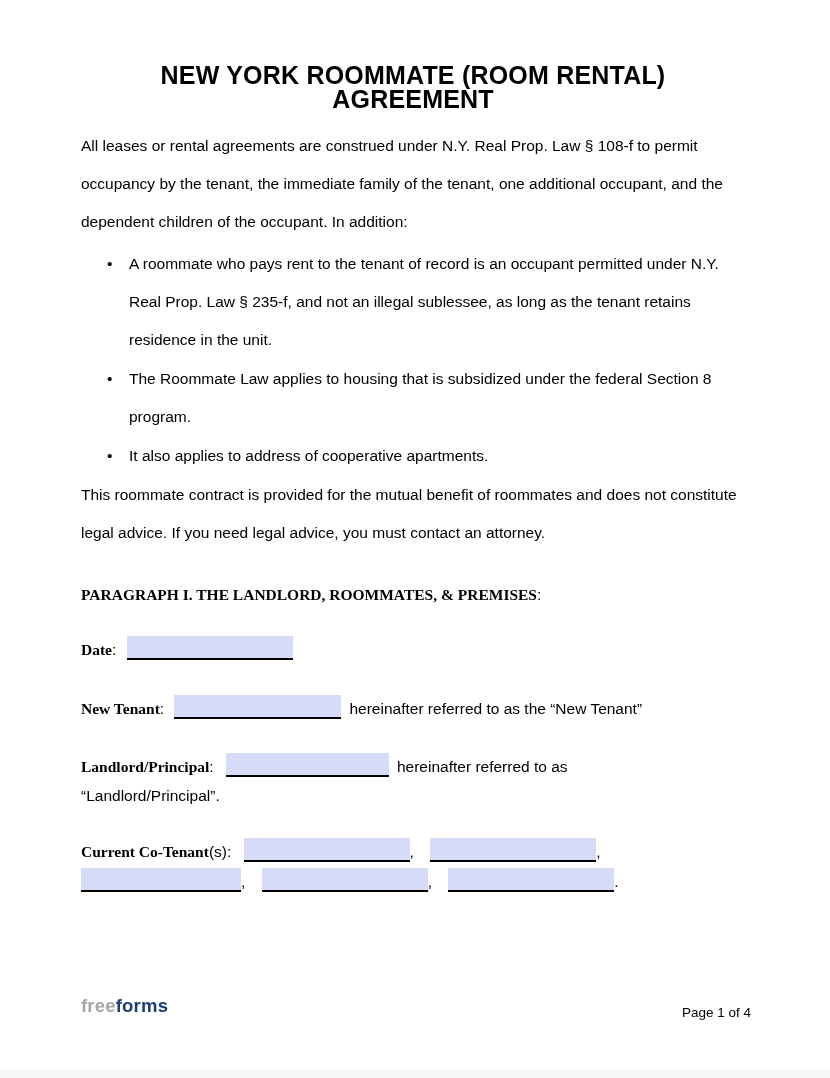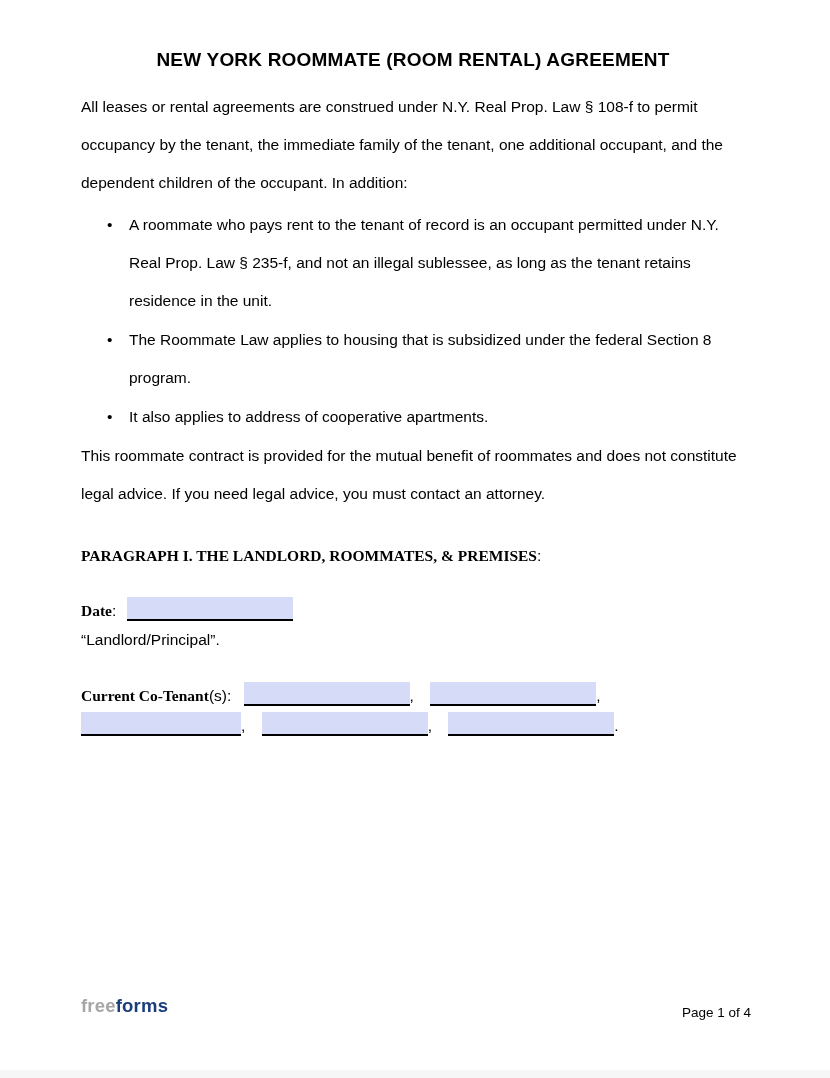--- a/index.html
+++ b/index.html
@@ -12,22 +12,22 @@
     font-size:15.5px;
     color:#000000;
     overflow:hidden;
   }
   .content {
     position:absolute;
     left:81px; top:0;
     width:664px;
   }
   .doc-title {
-    padding-top:48px;
-    font-size:19px;
+    padding-top:63px;
+    font-size:25px;
     font-weight:bold;
     line-height:24px;
     text-align:center;
     letter-spacing:0.2px;
   }
   .body-para {
     margin-top:16px;
     line-height:38px;
   }
   .bullet-list { margin-top:4px; }
@@ -122,21 +122,29 @@
 
     <p class="body-para" style="margin-top:1px;">This roommate contract is provided for the mutual benefit of roommates and does not constitute legal advice. If you need legal advice, you must contact an attorney.</p>
 
     <div class="section-heading"><span class="bold">PARAGRAPH I. THE LANDLORD, ROOMMATES, &amp; PREMISES</span><span>:</span></div>
 
     <div class="form-row row-date">
       <span class="bold">Date</span><span>:</span>
       <span class="blank w-date"></span>
     </div>
 
+    <div class="form-row row-newtenant">
+      <span class="bold">New Tenant</span><span>:</span>
+      <span class="blank w-nt"></span><span>hereinafter referred to as the “New Tenant”</span>
+    </div>
 
+    <div class="form-row row-landlord">
+      <span class="bold">Landlord/Principal</span><span>:</span>
+      <span class="blank w-ll"></span><span>hereinafter referred to as</span>
+    </div>
     <div class="form-row row-landlord2">
       <span>“Landlord/Principal”.</span>
     </div>
 
     <div class="form-row row-cotenant">
       <span class="bold">Current Co-Tenant</span><span>(s)</span><span>:</span>
       <span class="blank w-ct gap-l"></span><span>,</span>
       <span class="blank w-ct gap-l2"></span><span>,</span>
     </div>
     <div class="form-row row-cotenant2">

